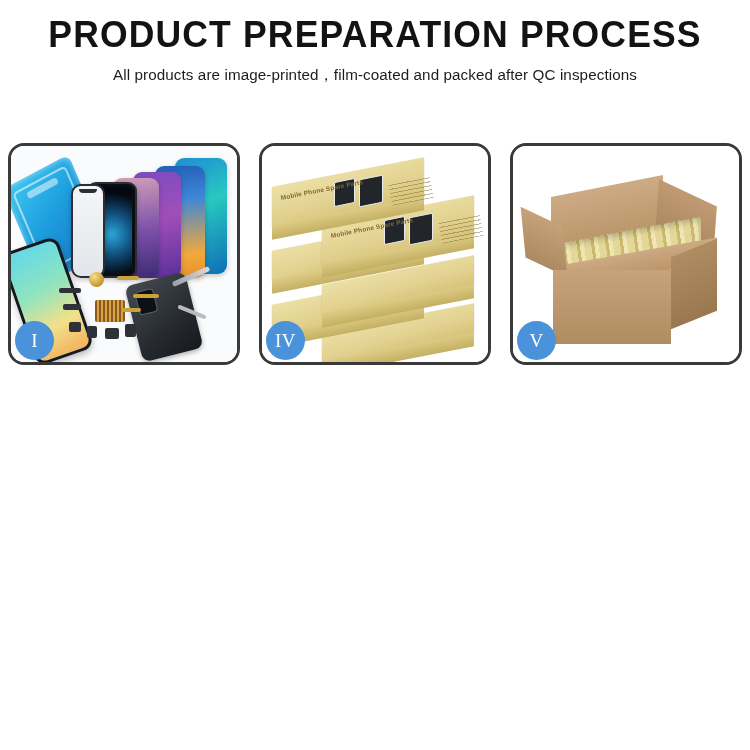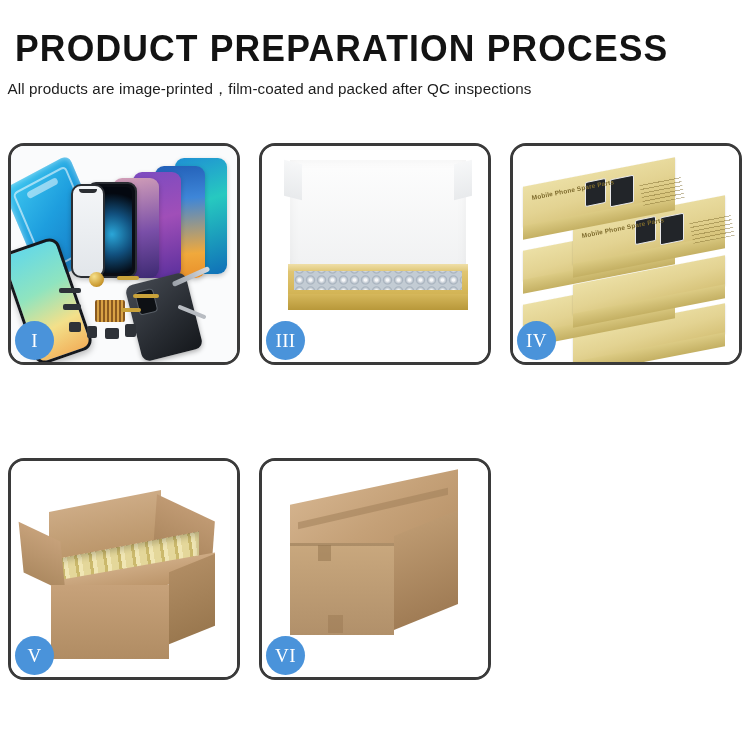--- a/index.html
+++ b/index.html
@@ -5,21 +5,21 @@
   * { margin:0; padding:0; box-sizing:border-box; }
   html,body { width:750px; height:750px; }
   body {
     background:#ffffff;
     font-family:"Liberation Sans", sans-serif;
     overflow:hidden;
   }
   .page { position:relative; width:750px; height:750px; }
 
   
-  .header { width:100%; text-align:left; padding-top:30px; }
+  .header { width:100%; text-align:center; padding-top:16px; }
   .title {
     font-family:"Liberation Sans", sans-serif;
     font-size:37px;
     font-weight:700;
     letter-spacing:1.2px;
     color:#131313;
     line-height:1.05;
     transform:scaleX(0.96);
   }
   .subtitle {
@@ -392,30 +392,20 @@
           <span class="flexcable" style="left:74px;top:24px;width:26px;"></span>
           <span class="flexcable" style="left:62px;top:38px;width:20px;"></span>
           <span class="tool"></span>
           <span class="tweezer"></span>
         </div>
       </div>
       <div class="badge">I</div>
     </div>
 
 
-    <div class="panel">
-      <div class="panel-stage p3">
-        <div class="lid3"></div>
-        <div class="tray3"></div>
-        <div class="tray3inner"></div>
-        <div class="tray3lip"></div>
-        <div class="tray3side"></div>
-      </div>
-      <div class="badge">III</div>
-    </div>
 
     <div class="panel">
       <div class="panel-stage p4">
         <div class="stack">
           <div class="kbox kb6">
               <span class="side"></span>
             </div>
           <div class="kbox kb5">
               <span class="side"></span>
             </div>
@@ -452,29 +442,15 @@
           <div class="c5inner"></div>
           <div class="c5rim"></div>
           <div class="c5flapL"></div>
           <div class="c5right"></div>
           <div class="c5front"></div>
         </div>
       </div>
       <div class="badge">V</div>
     </div>
 
-    <div class="panel">
-      <div class="panel-stage p6">
-        <div class="c6">
-          <div class="c6top"></div>
-          <div class="c6topseam"></div>
-          <div class="c6right"></div>
-          <div class="c6front"></div>
-          <div class="c6edge"></div>
-          <div class="c6tape1"></div>
-          <div class="c6tape2"></div>
-        </div>
-      </div>
-      <div class="badge">VI</div>
-    </div>
 
   </div>
 </div>
 
 </body></html>

